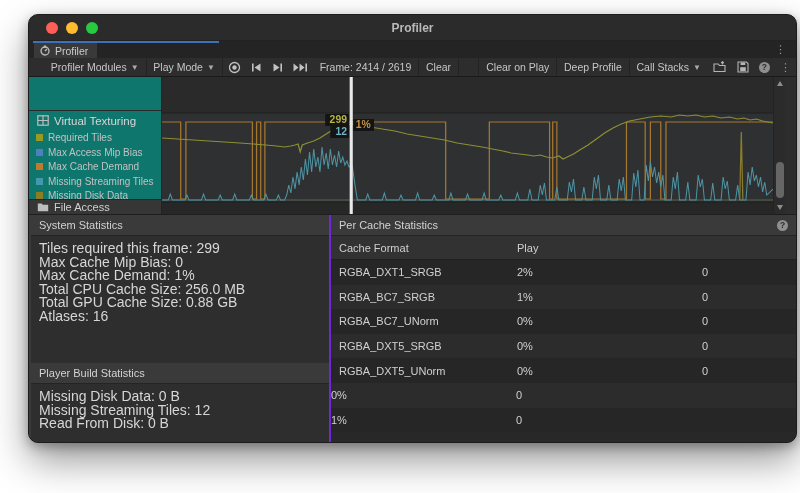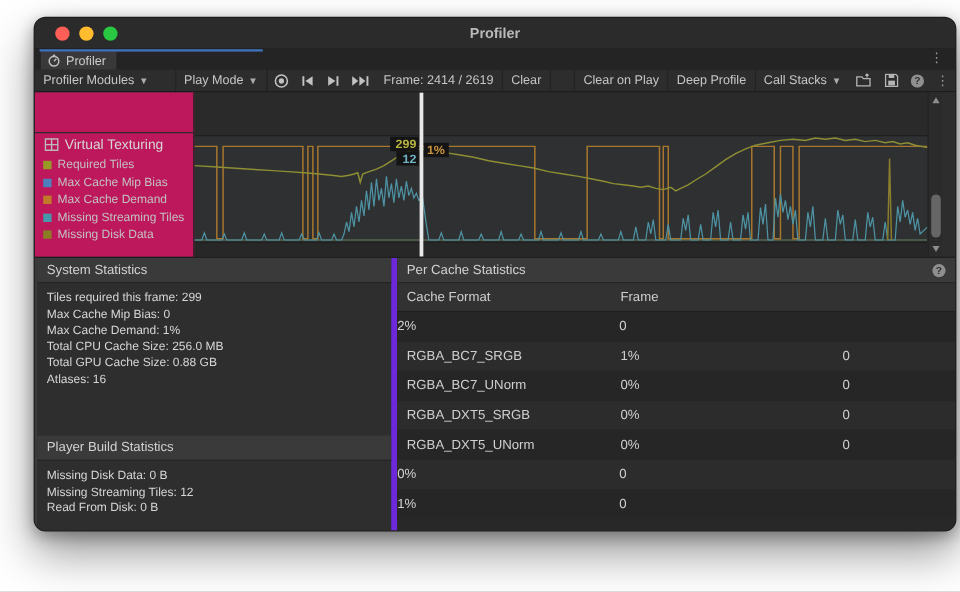--- a/index.html
+++ b/index.html
@@ -20,29 +20,29 @@
   .tab-accent { position:absolute; left:4px; top:0; width:186px; height:2px; background:#3e71b9; }
   .tab { margin-left:5px; margin-top:2px; padding:0 9px 0 6px; background:#393939;
          display:flex; align-items:center; gap:4px; font-size:10.5px; color:#cccccc; }
   .tab-kebab { position:absolute; right:10px; top:2px; color:#9a9a9a; font-size:11px; line-height:13px; }
   
   .toolbar { height:19px; background:#2d2d2d; border-bottom:1px solid #1a1a1a;
              display:flex; align-items:stretch; font-size:10.5px; color:#c6c6c6; }
   .tbtn { display:flex; align-items:center; padding:0 7px; gap:4px; white-space:nowrap; }
   .tsep { width:1px; background:#232323; }
   .arrow-down { font-size:8px; color:#aaaaaa; }
-  .modules-dd { width:150px; justify-content:flex-start; }
+  .modules-dd { width:150px; justify-content:flex-end; }
   .ticon { display:flex; align-items:center; justify-content:center; padding:0 5px; }
   .spacer { flex:1; }
   .help-circle { width:11px; height:11px; border-radius:50%; background:#8f8f8f; color:#2d2d2d;
                  font-size:8.5px; font-weight:bold; display:flex; align-items:center; justify-content:center; }
   .kebab { color:#9a9a9a; font-size:11px; letter-spacing:0; }
   
   .chart-row { position:relative; height:137px; display:flex; background:#2a2a2a; }
-  .module-panel { width:133px; background:#be185d; border-right:1px solid #232323;
+  .module-panel { width:133px; background:#0f766e; border-right:1px solid #232323;
                   position:relative; }
   .vt-header { position:absolute; left:0; right:0; top:33px; height:20px; border-top:1px solid #2a2a2a;
                display:flex; align-items:center; gap:5px; padding-left:8px;
                font-size:11.5px; color:#d6d6d6; }
   .legend { position:absolute; left:7px; top:55px; display:flex; flex-direction:column; gap:3.5px; }
   .legend-item { display:flex; align-items:center; gap:5px; font-size:10px; color:#c2c2c2; }
   .chip { width:7px; height:7px; }
   .fa-header { position:absolute; left:0; right:0; bottom:0; height:15px; border-top:1px solid #262626;
                display:flex; align-items:center; gap:5px; padding-left:8px;
                font-size:11px; color:#d0d0d0; background:#363636; }
@@ -53,26 +53,26 @@
   .vscroll .up { top:4px; border-left:3.5px solid transparent; border-right:3.5px solid transparent;
                  border-bottom:5px solid #8d8d8d; }
   .vscroll .down { bottom:4px; border-left:3.5px solid transparent; border-right:3.5px solid transparent;
                    border-top:5px solid #8d8d8d; }
   .vscroll .thumb { position:absolute; left:2px; width:8px; top:85px; height:36px;
                     background:#666666; border-radius:4px; }
   .right-strip { width:11px; background:#2d2d2d; }
   
   .bottom { position:absolute; left:0; right:0; top:199px; bottom:0; display:flex;
             border-top:1px solid #1e1e1e; }
-  .stats-panel { width:302px; background:#2e2e2e; border-right:5px solid #6d28d9;
+  .stats-panel { width:302px; background:#2e2e2e; border-right:2px solid #6d28d9;
                  border-left:2px solid #3a3a3a; }
   .panel-header { height:21px; background:#3a3a3a; border-bottom:1px solid #242424;
                   display:flex; align-items:center; justify-content:space-between;
                   padding:0 8px; font-size:11px; color:#d2d2d2; }
-  .stats-body { padding:6px 8px; font-size:10px; line-height:13.5px; color:#d6d6d6; }
+  .stats-body { padding:6px 8px; font-size:14px; line-height:13.5px; color:#d6d6d6; }
   .stats-gap { height:12px; }
   .table-panel { flex:1; background:#282828; display:flex; flex-direction:column; }
   .thead { height:24px; background:#323232; border-bottom:1px solid #202020;
            display:flex; align-items:center; font-size:11px; color:#cfcfcf; }
   .trow { height:24.6px; display:flex; align-items:center; font-size:11px; color:#d0d0d0; }
   .trow:nth-child(odd) { background:#262626; }
   .trow:nth-child(even) { background:#2c2c2c; }
   .col-format { width:186px; padding-left:8px; }
   .col-demand { width:185px; }
   .col-bias { flex:1; }
@@ -198,34 +198,40 @@
         </svg>
         <span>Virtual Texturing</span>
       </div>
       <div class="legend">
         <div class="legend-item">
           <span class="chip" style="background: rgb(153, 153, 38);"></span>
           <span>Required Tiles</span>
         </div>
         <div class="legend-item">
           <span class="chip" style="background: rgb(79, 128, 190);"></span>
-          <span>Max Cache Mip Bias</span>
+          <span>Max Access Mip Bias</span>
         </div>
         <div class="legend-item">
           <span class="chip" style="background: rgb(192, 122, 40);"></span>
           <span>Max Cache Demand</span>
         </div>
         <div class="legend-item">
           <span class="chip" style="background: rgb(67, 152, 171);"></span>
           <span>Missing Streaming Tiles</span>
         </div>
         <div class="legend-item">
           <span class="chip" style="background: rgb(138, 125, 36);"></span>
           <span>Missing Disk Data</span>
         </div>
+      </div>
+      <div class="fa-header">
+        <svg width="12" height="10" viewBox="0 0 12 10">
+          <path d="M0.8 1.5 L4.6 1.5 L5.8 2.8 L11.2 2.8 L11.2 9.2 L0.8 9.2 Z" fill="#bdbdbd"></path>
+        </svg>
+        <span>File Access</span>
       </div>
     </div>
 
     <div class="chart-area">
       <svg width="100%" height="137" viewBox="0 0 588 137" preserveAspectRatio="none">
         <rect x="0" y="0" width="588" height="36" fill="#2a2a2a"></rect>
         <rect x="0" y="36" width="588" height="89" fill="#2e3032"></rect>
         <rect x="0" y="125" width="588" height="12" fill="#272727"></rect>
         <line x1="0" y1="36" x2="588" y2="36" stroke="#1f1f1f" stroke-width="1"></line>
         <line x1="0" y1="125" x2="588" y2="125" stroke="#1f1f1f" stroke-width="1"></line>
@@ -293,23 +299,24 @@
 
     <div class="table-panel">
       <div class="panel-header">
         <span>Per Cache Statistics</span>
         <span class="help-circle">
           <span>?</span>
         </span>
       </div>
       <div class="thead">
         <div class="col-format">Cache Format</div>
-        <div class="col-bias">Frame</div>
-      </div>
-      <div class="trow">
+        <div class="col-bias">Play</div>
+      </div>
+      <div class="trow">
+        <div class="col-format">RGBA_DXT1_SRGB</div>
         <div class="col-demand">2%</div>
         <div class="col-bias">0</div>
       </div>
       <div class="trow">
         <div class="col-format">RGBA_BC7_SRGB</div>
         <div class="col-demand">1%</div>
         <div class="col-bias">0</div>
       </div>
       <div class="trow">
         <div class="col-format">RGBA_BC7_UNorm</div>

